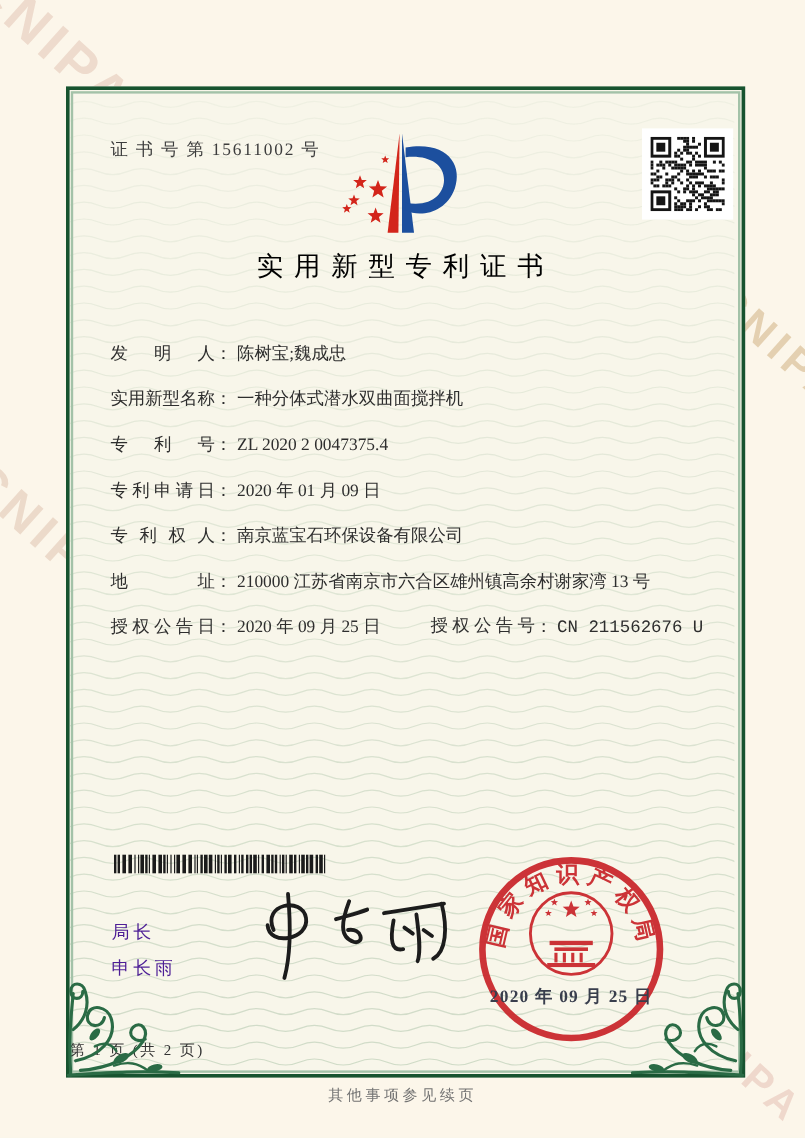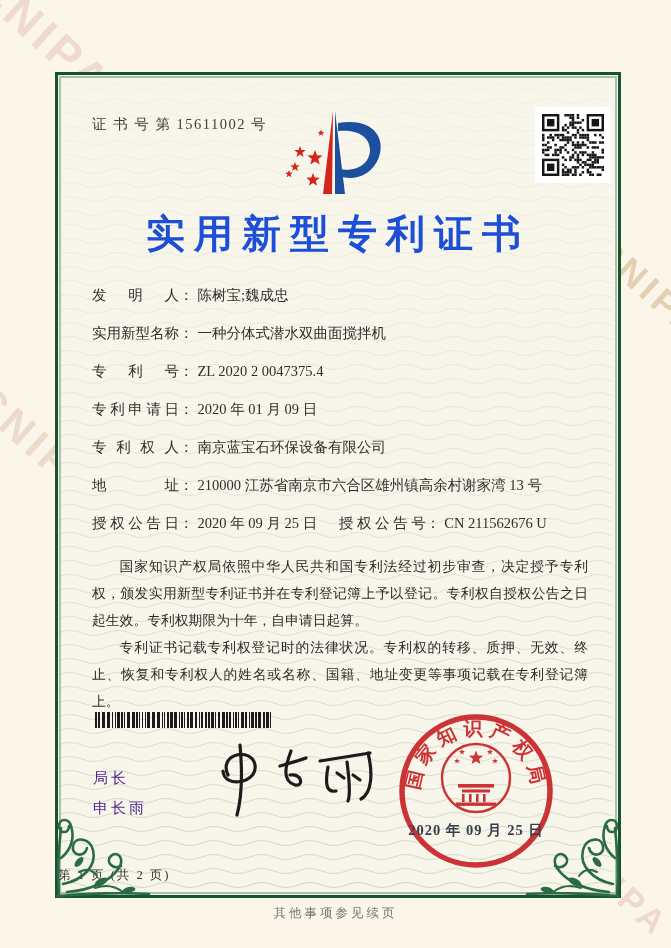--- a/index.html
+++ b/index.html
@@ -21,28 +21,28 @@
          border:3px solid #17532f;background:#f8f6ea;}
   .frame-inner{position:absolute;left:1px;top:1px;right:1px;bottom:1px;
          border:2px solid #a3c2a8;}
   .guilloche{position:absolute;left:0;top:0;}
 
   
   .cert-no{position:absolute;left:34px;top:40px;font-size:14.5px;letter-spacing:1.5px;color:#3d3d3d;}
   .logo{position:absolute;left:216px;top:28px;}
   .qr-pad{position:absolute;left:477px;top:32px;width:76px;height:76px;background:#fff;}
   .title{position:absolute;left:0;top:132px;width:100%;text-align:center;
-         font-size:39px;font-weight:700;letter-spacing:9px;color:#1d4ed8;}
+         font-size:22px;font-weight:400;letter-spacing:9px;color:#000000;}
 
   
   .fields{position:absolute;left:34px;top:210px;width:500px;font-size:14.5px;color:#2e2e2e;}
   .frow{height:38px;line-height:20px;white-space:nowrap;}
   .flabel{display:inline-block;width:87px;text-align:justify;text-align-last:justify;vertical-align:top;}
   .fcolon{margin-right:4px;}
-  .fpair.second{margin-left:18px;}
+  .fpair.second{margin-left:38px;font-family:Liberation Mono, monospace;}
 
   
   .paras{position:absolute;left:34px;top:478px;width:496px;font-size:13.8px;
          line-height:27px;color:#2b2b2b;text-align:justify;}
   .paras p{margin:0;text-indent:2em;}
 
   .barcode{position:absolute;left:37px;top:637px;}
 
   .director{position:absolute;left:35px;top:688px;font-size:15px;letter-spacing:3px;
             color:#4c1d95;line-height:30px;}
@@ -379,24 +379,20 @@
     </div>
     <div class="frow">
       <span class="fpair">
         <span class="flabel">授权公告日</span><span class="fcolon">：</span><span class="fvalue">2020 年 09 月 25 日</span>
       </span><span class="fpair second">
         <span class="flabel">授权公告号</span><span class="fcolon">：</span><span class="fvalue">CN 211562676 U</span>
       </span>
     </div>
   </div>
 
-  <div class="paras">
-    <p>国家知识产权局依照中华人民共和国专利法经过初步审查，决定授予专利权，颁发实用新型专利证书并在专利登记簿上予以登记。专利权自授权公告之日起生效。专利权期限为十年，自申请日起算。</p>
-    <p>专利证书记载专利权登记时的法律状况。专利权的转移、质押、无效、终止、恢复和专利权人的姓名或名称、国籍、地址变更等事项记载在专利登记簿上。</p>
-  </div>
 
   <svg class="barcode" id="barcode" width="178" height="16">
       <rect x="0" y="0" width="2" height="16" fill="#1b1b1b"></rect>
       <rect x="3" y="0" width="2" height="16" fill="#1b1b1b"></rect>
       <rect x="7" y="0" width="3" height="16" fill="#1b1b1b"></rect>
       <rect x="12" y="0" width="3" height="16" fill="#1b1b1b"></rect>
       <rect x="17" y="0" width="1" height="16" fill="#1b1b1b"></rect>
       <rect x="20" y="0" width="1" height="16" fill="#1b1b1b"></rect>
       <rect x="22" y="0" width="3" height="16" fill="#1b1b1b"></rect>
       <rect x="26" y="0" width="2" height="16" fill="#1b1b1b"></rect>

